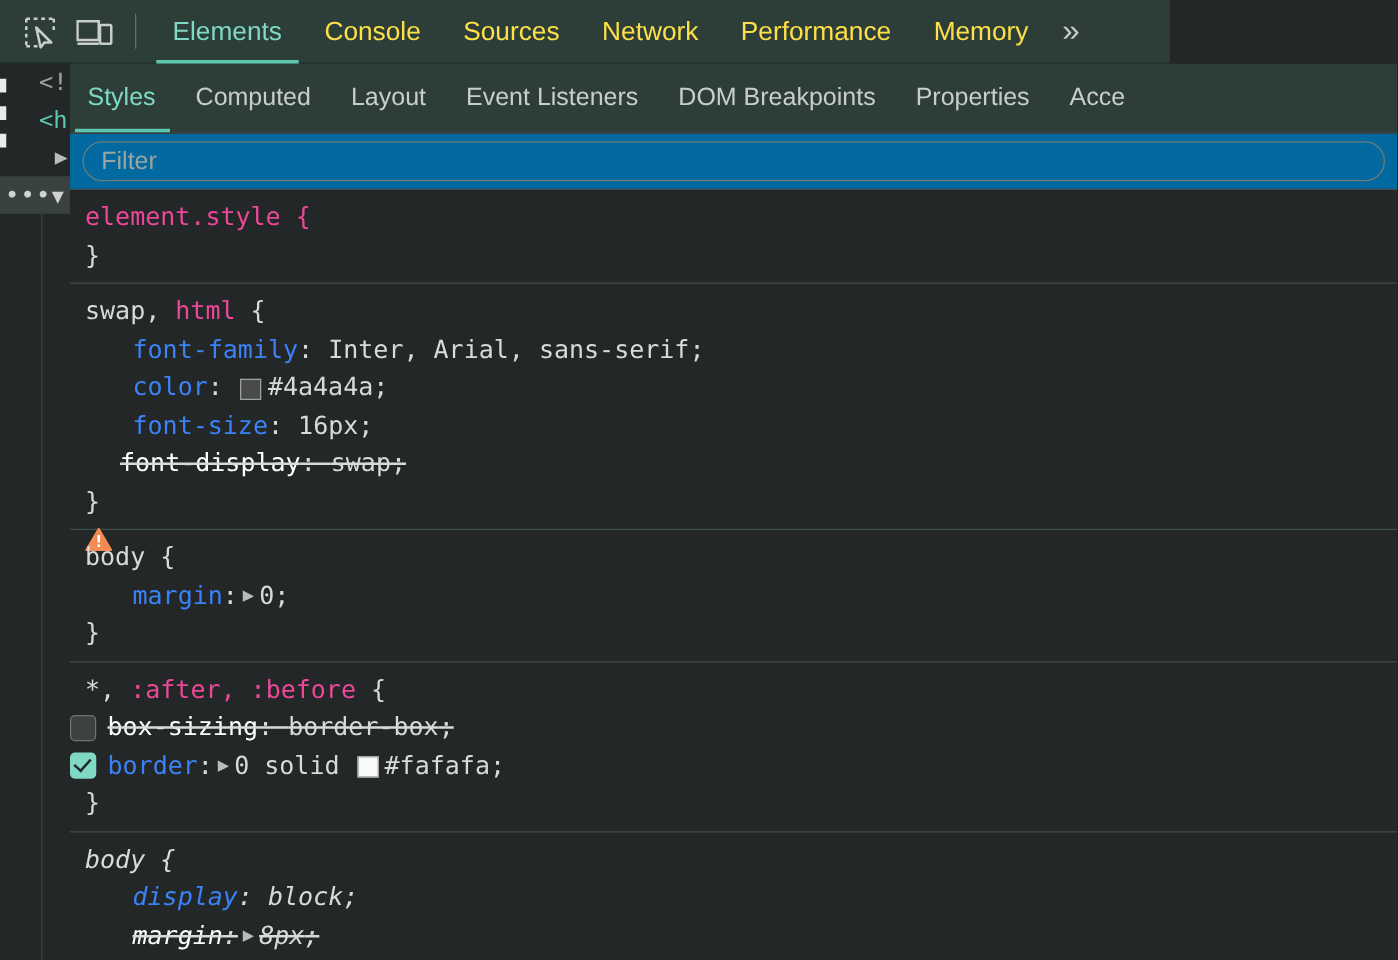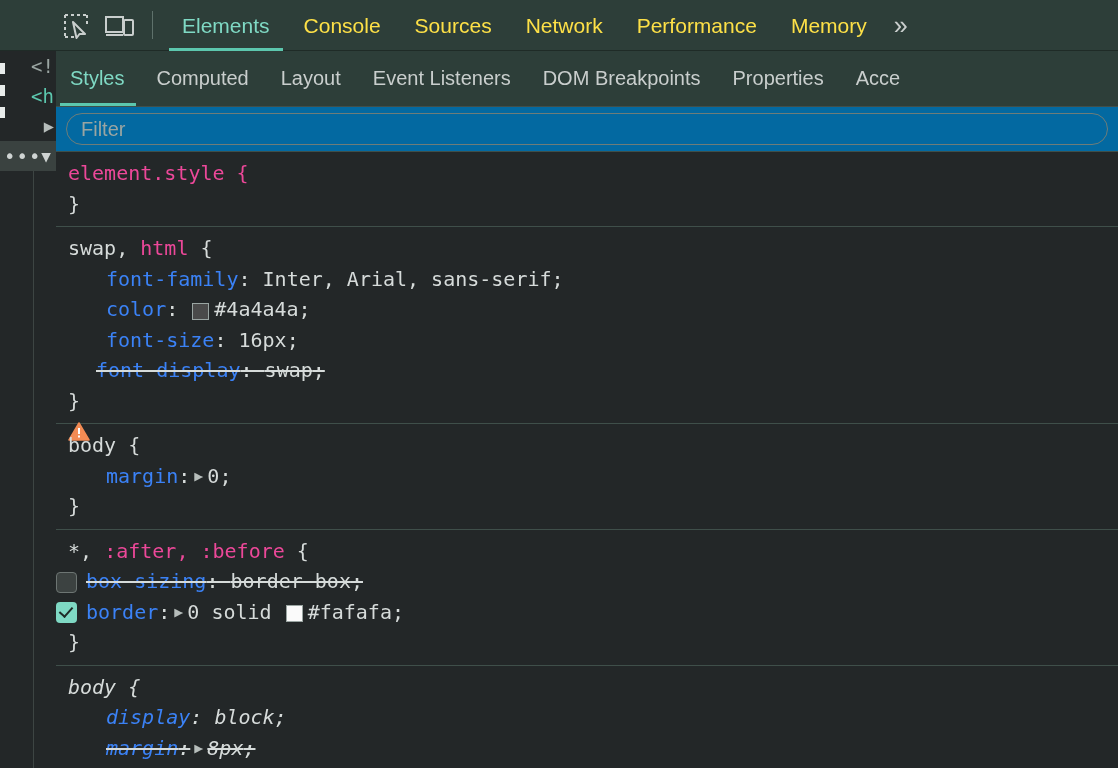--- a/index.html
+++ b/index.html
@@ -18,28 +18,27 @@
     position: relative;
     width: 1118px;
     height: 768px;
     background: #232728;
   }
 
   
   .main-tabbar {
     position: absolute;
     left: 0; top: 0;
-    width: 1118px;
+    width: 936px;
     height: 51px;
     background: #2d3e39;
     display: flex;
     align-items: flex-start;
     box-sizing: border-box;
     border-bottom: 1px solid #1f2b27;
-    padding-left: 44px;
   }
   .tool-icon-btn {
     width: 44px;
     height: 51px;
     display: flex;
     align-items: center;
     justify-content: center;
     flex: 0 0 auto;
   }
   .tool-icon-btn:first-child { margin-left: 10px; }
@@ -211,21 +210,21 @@
     white-space: pre;
     display: flex;
     align-items: center;
   }
   .prop-indent { display: inline-block; width: 38px; }
   .sel-main { color: #d6dbda; }
   .sel-dim { color: #ec4899; }
   .prop { color: #3b82f6; }
   .val { color: #d6dbda; }
   .strike { text-decoration: line-through; }
-  .strike .prop { color: #3b82f6; }
+  .strike .prop { color: #ffffff; }
 
   .warn-icon {
     display: inline-block;
     width: 22px;
     height: 19px;
     margin-right: 6px;
     position: relative;
     flex: 0 0 auto;
   }
   .warn-icon svg { display: block; }

